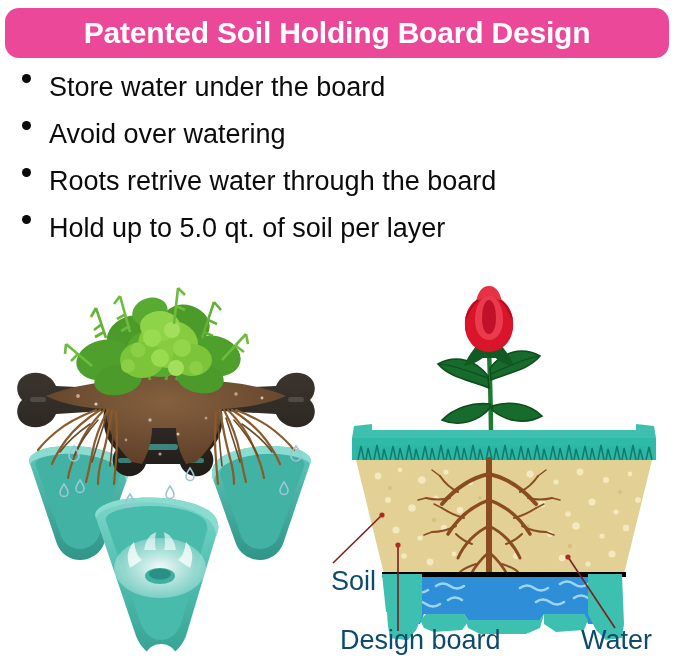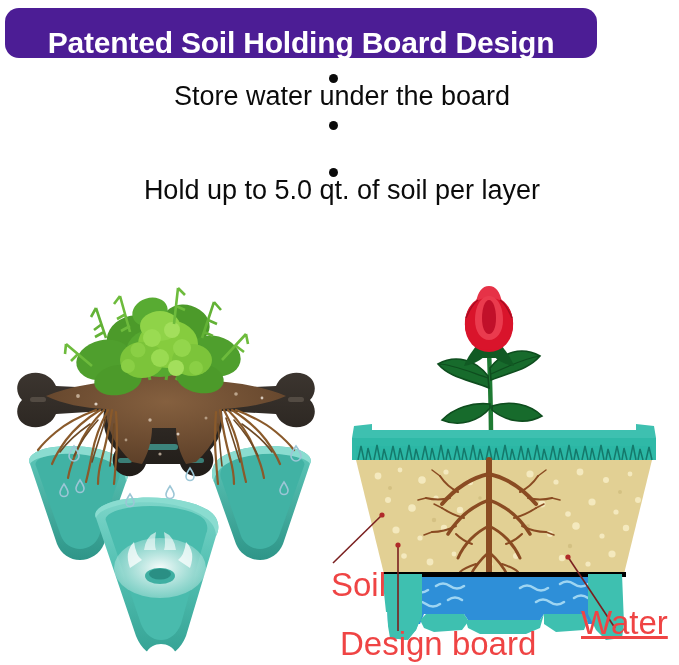--- a/index.html
+++ b/index.html
@@ -14,27 +14,27 @@
     overflow: hidden;
     font-family: "Liberation Sans", sans-serif;
     -webkit-font-smoothing: antialiased;
   }
 
   
   #header-banner {
     position: absolute;
     left: 5px;
     top: 8px;
-    width: 592px;
+    width: 664px;
     height: 50px;
-    background: #4c1d95;
+    background: #ec4899;
     border-radius: 14px;
     box-sizing: border-box;
     display: flex;
-    align-items: flex-end;
+    align-items: center;
     justify-content: center;
   }
   #header-title {
     color: #FFFFFF;
     font-size: 30px;
     font-weight: bold;
     letter-spacing: -0.2px;
     white-space: nowrap;
     line-height: 1;
   }
@@ -44,23 +44,21 @@
     position: absolute;
     left: 22px;
     top: 74px;
     width: 640px;
     margin: 0;
     padding: 0;
     list-style: none;
   }
   .feature-item {
     display: flex;
-    align-items: center;
     height: 47px;
-    flex-direction: column;
   }
   .bullet-dot {
     width: 9px;
     height: 9px;
     border-radius: 50%;
     background: #0B0B0B;
     flex: 0 0 auto;
     margin-right: 18px;
   }
   .feature-text {
@@ -83,43 +81,48 @@
     left: 330px;
     top: 268px;
     width: 349px;
     height: 397px;
   }
   .panel-svg { display: block; width: 100%; height: 100%; }
 
   
   .callout-label {
     position: absolute;
-    font-size: 33px;
-    color: #ef4444;
+    font-size: 27px;
+    color: #0c4a6e;
     line-height: 1;
     white-space: nowrap;
   }
   #label-soil { left: 331px; top: 568px; }
   #label-holding-board { left: 340px; top: 627px; }
-  #label-water { left: 581px; top: 606px; text-decoration: underline; }
+  #label-water { left: 581px; top: 627px; }
 </style>
 </head>
 <body>
 
 <div id="header-banner">
   <div id="header-title">Patented Soil Holding Board Design</div>
 </div>
 
 <ul id="feature-list">
   <li class="feature-item">
     <span class="bullet-dot"></span>
     <span class="feature-text">Store water under the board</span>
   </li>
   <li class="feature-item">
     <span class="bullet-dot"></span>
+    <span class="feature-text">Avoid over watering</span>
+  </li>
+  <li class="feature-item">
+    <span class="bullet-dot"></span>
+    <span class="feature-text">Roots retrive water through the board</span>
   </li>
   <li class="feature-item">
     <span class="bullet-dot"></span>
     <span class="feature-text">Hold up to 5.0 qt. of soil per layer</span>
   </li>
 </ul>
 
 <div id="photo-panel">
   <svg class="panel-svg" viewBox="0 0 340 397" xmlns="http://www.w3.org/2000/svg">
     <defs>

